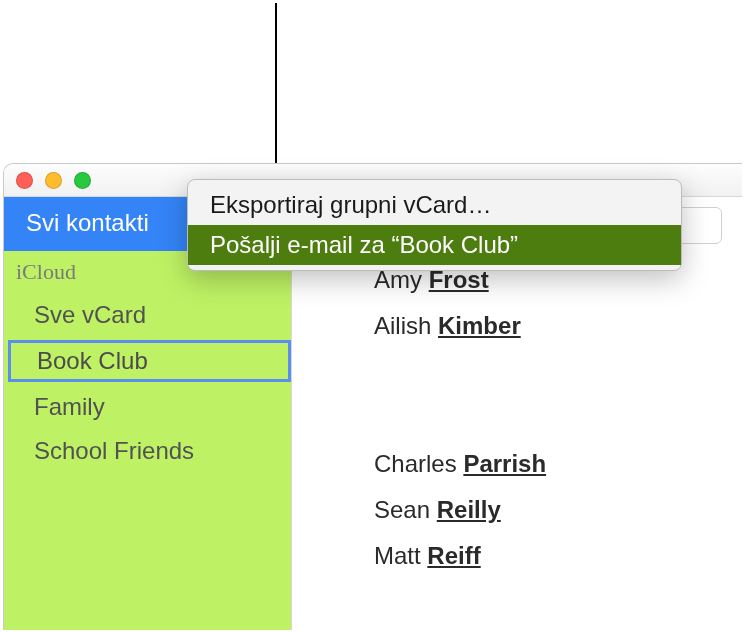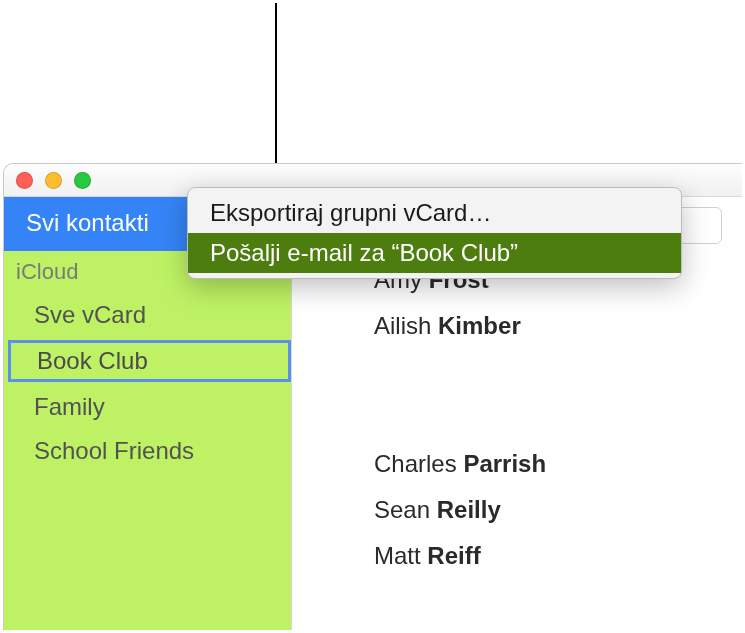--- a/index.html
+++ b/index.html
@@ -68,20 +68,21 @@
       font-size: 24px;
       padding: 12px 22px 14px 22px;
       height: 54px;
       display: flex;
       align-items: center;
     }
     .sidebar-header {
       font-size: 22px;
       color: #7a7a7a;
       padding: 8px 12px 8px 12px;
+      font-family: Liberation Serif, serif;
     }
     .sidebar-item {
       font-size: 24px;
       color: #525252;
       padding: 8px 0 8px 30px;
       cursor: default;
     }
     .sidebar-item.selected {
       display: inline-block;
       border: 3px solid #5a8ff0;
@@ -123,24 +124,24 @@
       padding: 22px 0 0 82px;
       display: flex;
       flex-direction: column;
       gap: 18px;
     }
     .contact {
       font-size: 24px;
       color: #2a2a2a;
     }
     .contact .first { font-weight: 400; }
-    .contact .last { font-weight: 700; }
+    .contact .last { font-weight: 700; text-decoration: underline; }
     .context-menu {
       position: absolute;
-      top: 187px;
+      top: 179px;
       left: 187px;
       width: 495px;
       background: #f3f3f3;
       border: 1px solid #bcbcbc;
       border-radius: 8px;
       box-shadow: 0 8px 28px rgba(0,0,0,0.25);
       padding: 5px 0;
       z-index: 10;
     }
     .menu-item {

